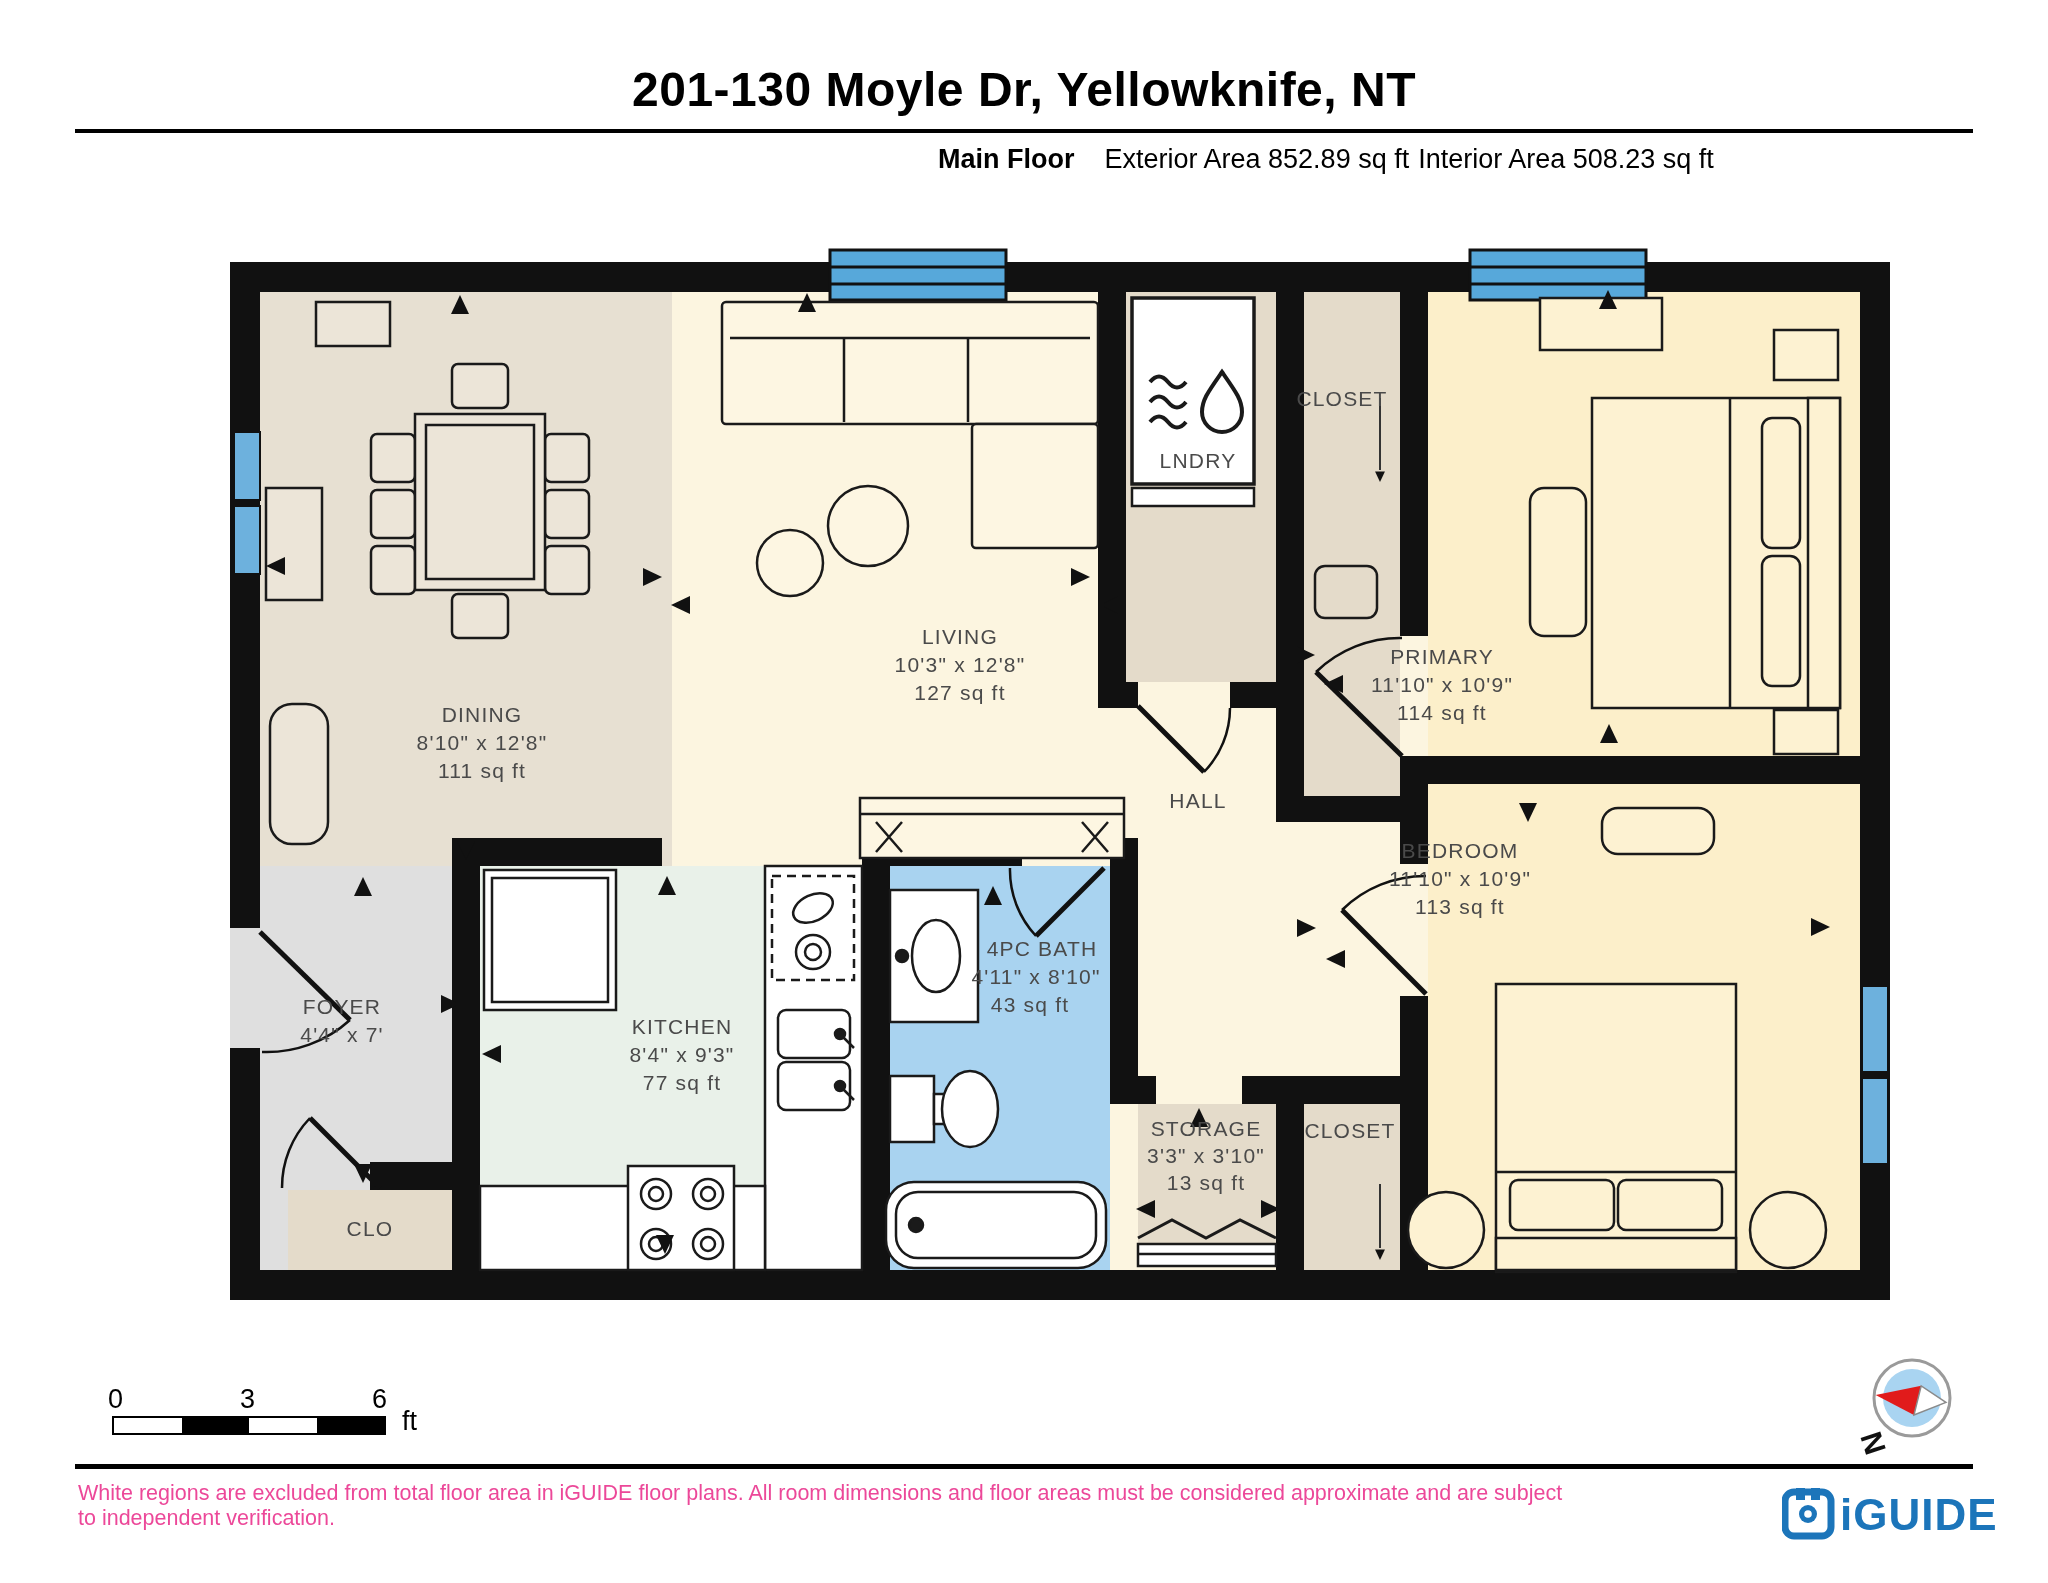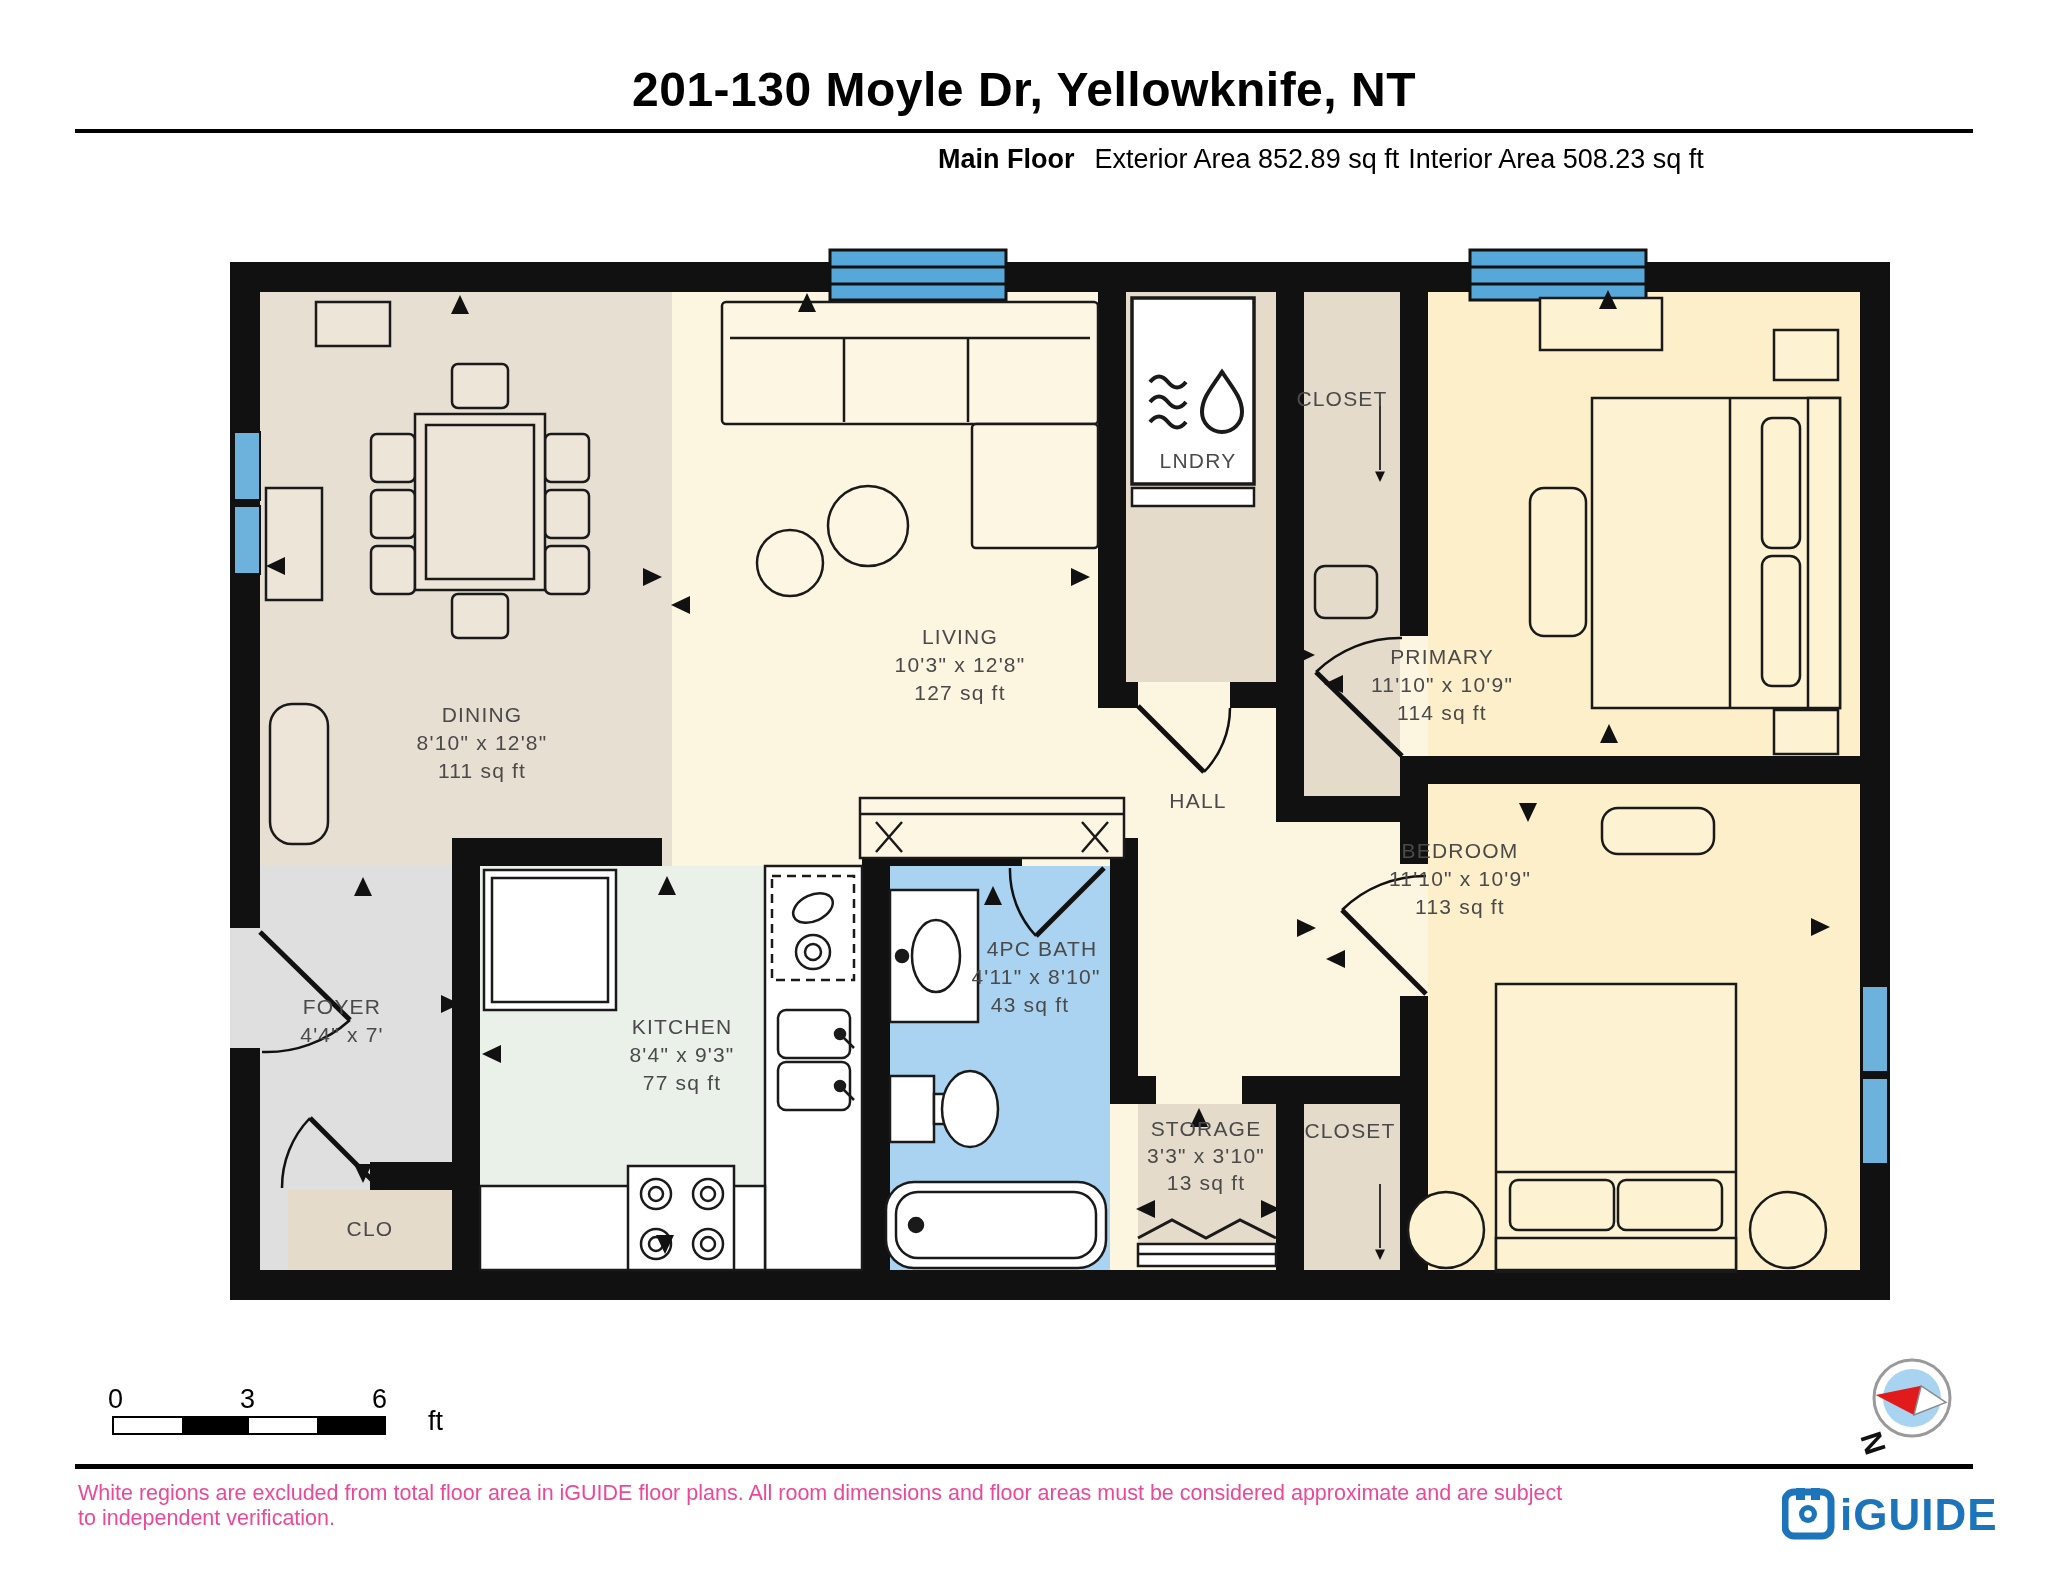--- a/index.html
+++ b/index.html
@@ -3,30 +3,30 @@
 <meta charset="utf-8">
 <style>
   html,body{margin:0;padding:0;background:#ffffff;}
   .page{position:relative;width:2048px;height:1583px;background:#fff;overflow:hidden;
         font-family:"Liberation Sans",sans-serif;color:#000;}
   .abs{position:absolute;}
   .title{top:62px;left:0;width:100%;text-align:center;font-size:48px;font-weight:bold;letter-spacing:0.5px;}
   .rule{left:75px;width:1898px;background:#000;}
   .rule1{top:129px;height:4px;}
   .rule2{top:1464px;height:5px;}
-  .subtitle{top:144px;left:938px;display:flex;gap:20px;align-items:flex-start;}
+  .subtitle{top:144px;left:938px;display:flex;gap:30px;align-items:flex-start;}
   .subtitle .floor{font-size:27px;font-weight:bold;white-space:nowrap;}
   .subtitle .areas{display:flex;flex-direction:row;gap:9px;font-size:27px;white-space:nowrap;}
   .plan{top:236px;left:230px;width:1660px;height:1080px;}
   .scalebar{top:1384px;left:112px;width:360px;font-size:27px;}
   .scalebar .nums{position:relative;height:30px;}
   .scalebar .nums span{position:absolute;top:0;}
   .scalebar .bar{position:relative;margin-top:2px;width:270px;height:15px;border:2px solid #000;display:flex;}
   .scalebar .seg{height:100%;flex:1;}
-  .scalebar .ft{position:absolute;left:290px;top:22px;margin-left:26px;}
+  .scalebar .ft{position:absolute;left:290px;top:22px;}
   .prepared{top:1402px;left:0;width:100%;text-align:center;font-size:24px;}
   .compass{top:1352px;left:1846px;}
   .disclaimer{top:1481px;left:78px;width:1500px;font-size:21.5px;color:#ec4899;}
   .logo{top:1484px;left:1782px;}
   svg text.rm{fill:#4a4a4a;font-size:21px;letter-spacing:1.2px;}
   svg text{font-family:"Liberation Sans",sans-serif;}
 </style>
 </head>
 <body>
 

